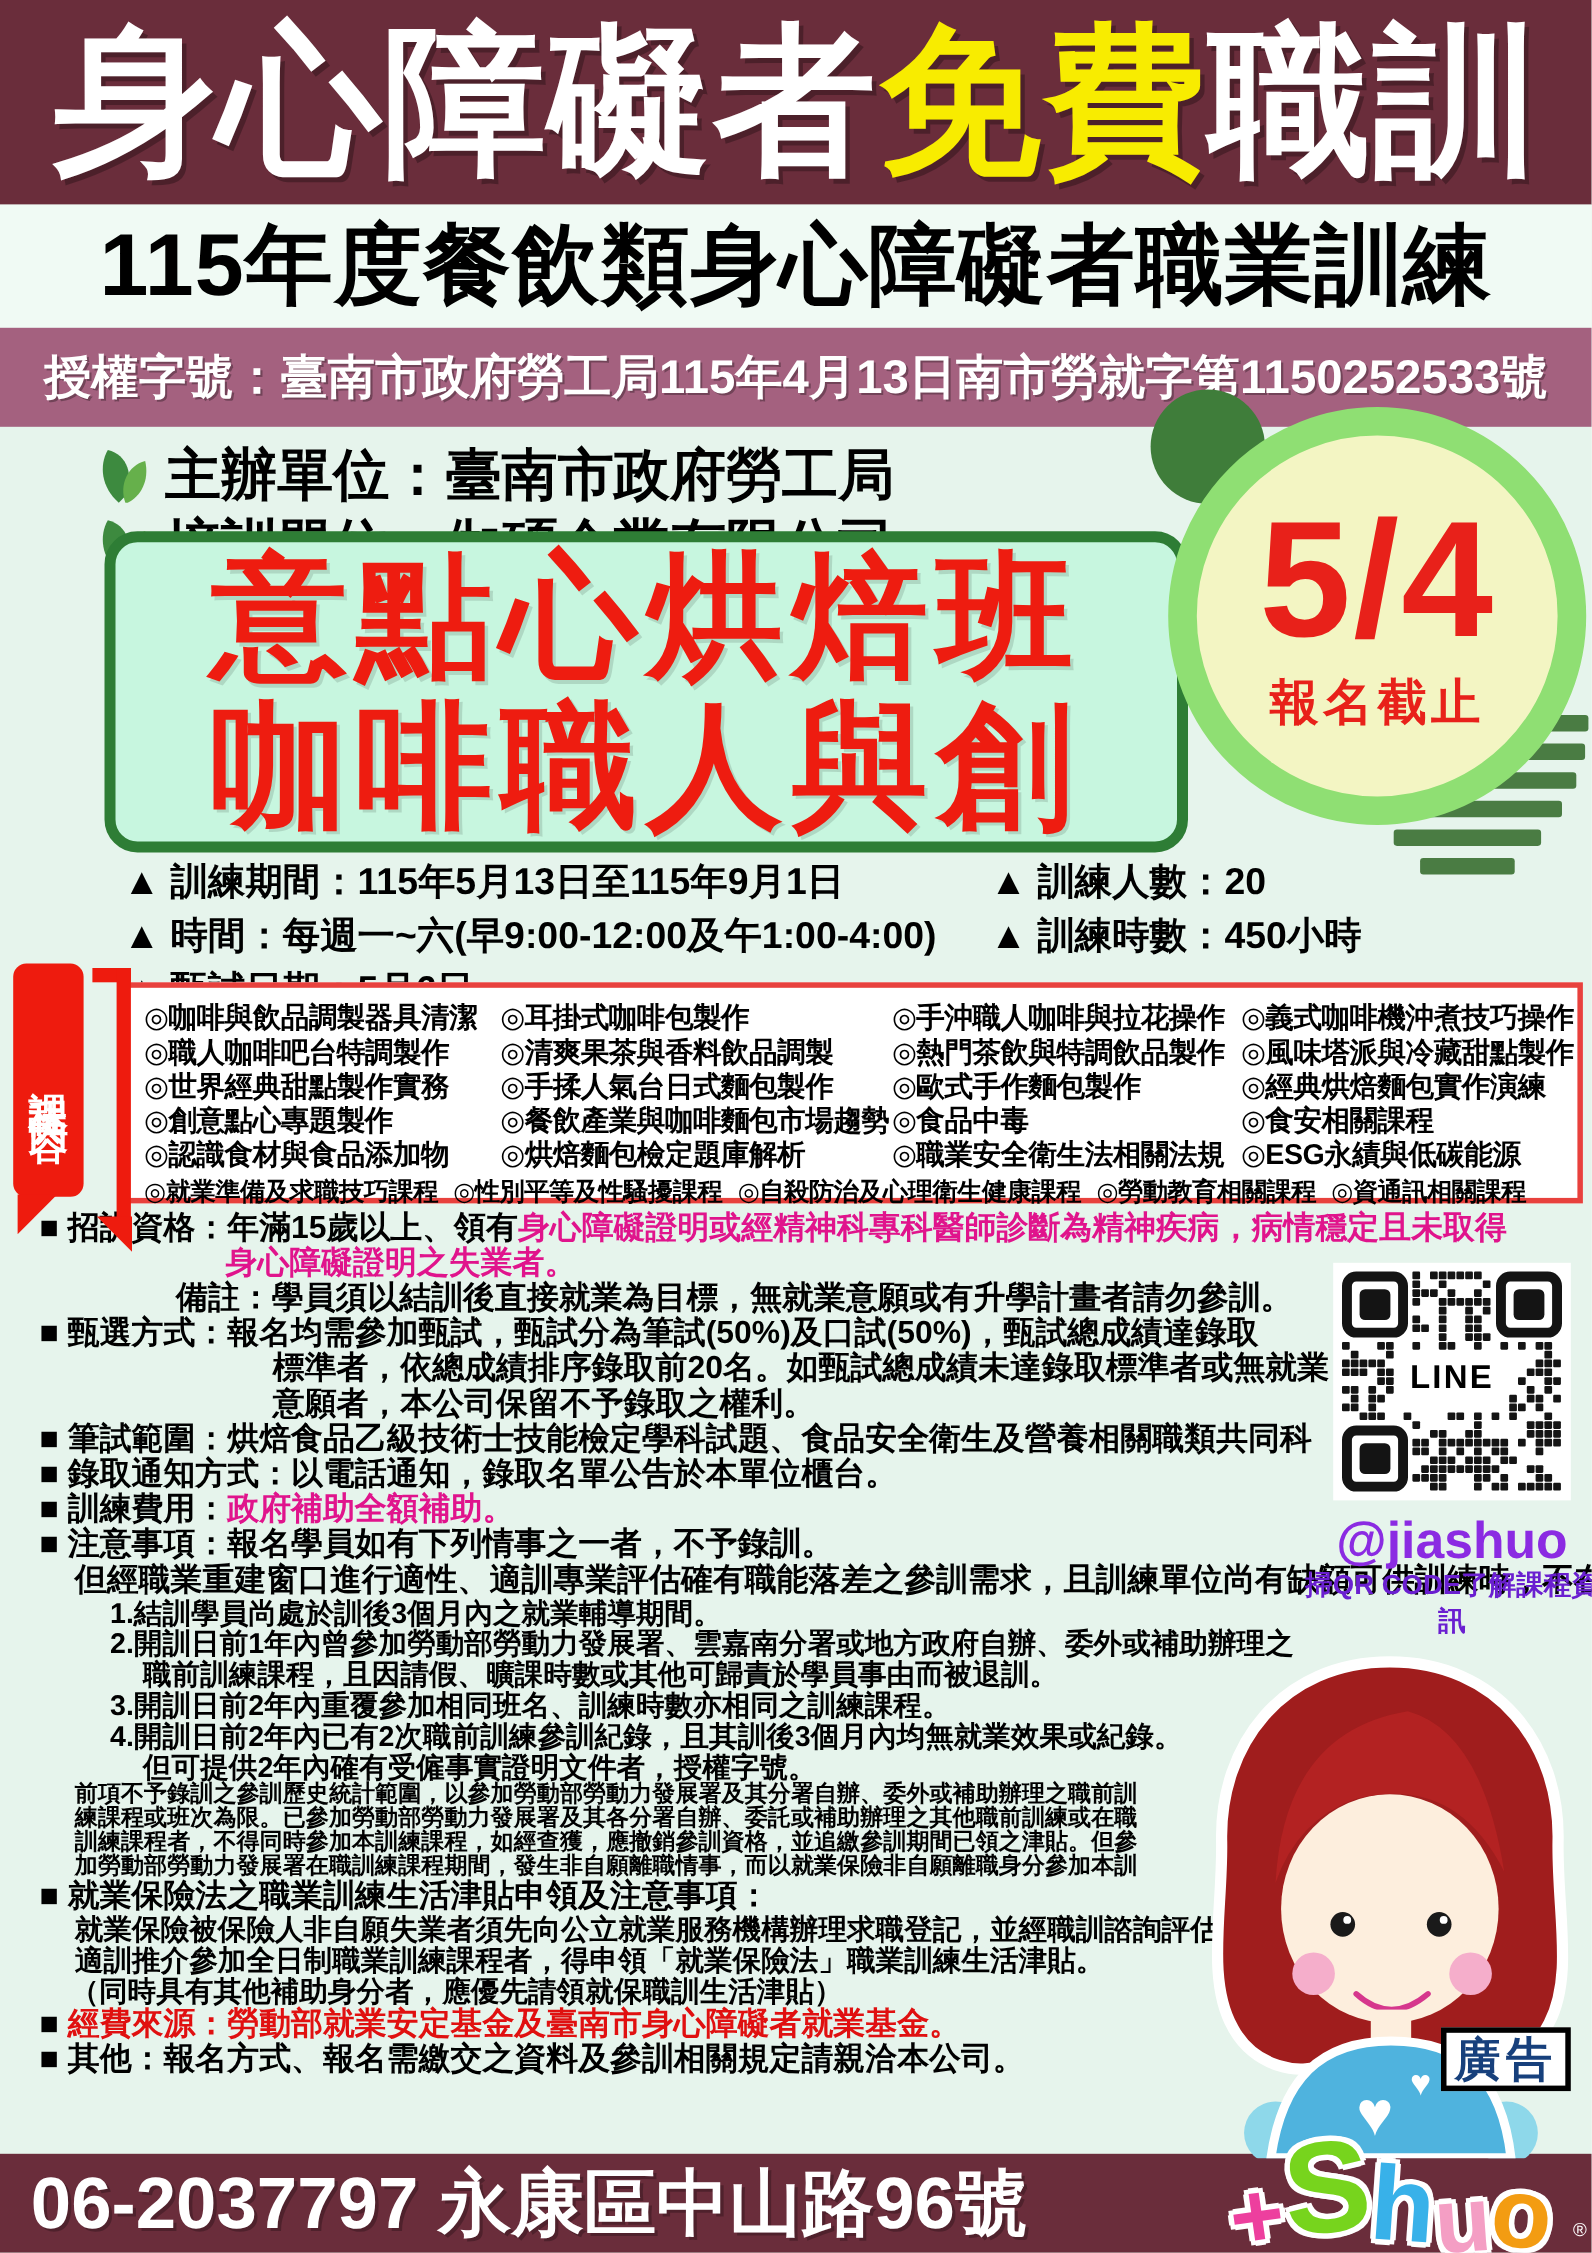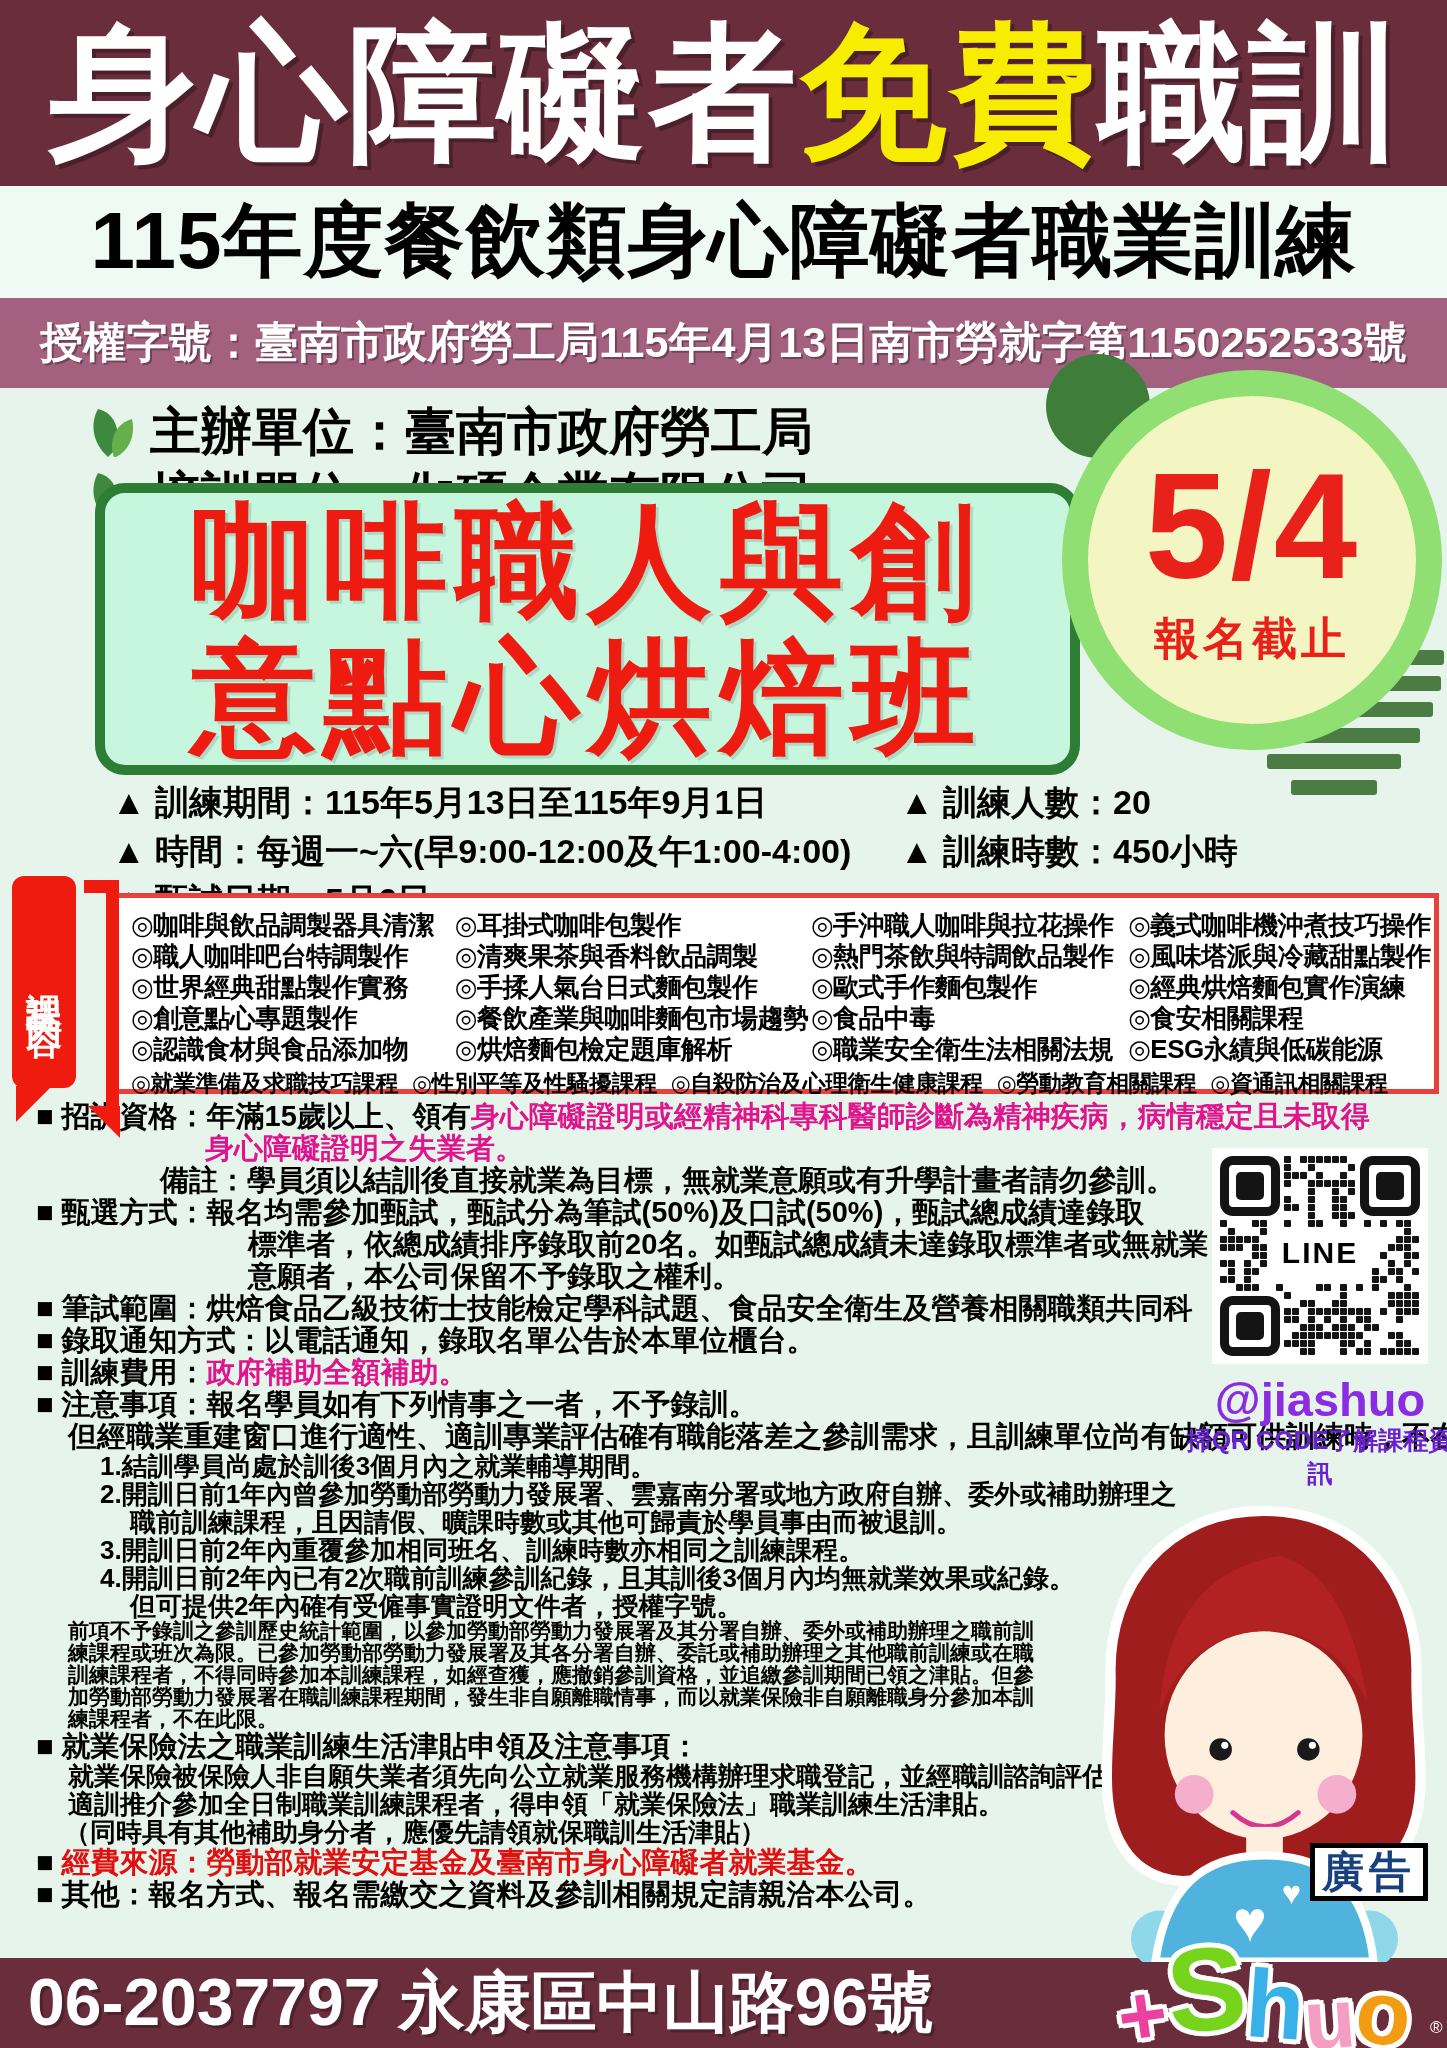--- a/index.html
+++ b/index.html
@@ -143,22 +143,22 @@
   </div>
   <div class="org-line org-2">
     <svg width="48" height="52" viewBox="0 0 48 52">
       <path d="M20 50 C4 36 2 16 10 2 C28 6 34 26 26 44 Z" fill="#3d8a3f"></path>
       <path d="M26 50 C20 34 28 16 44 12 C48 30 40 44 28 50 Z" fill="#66b04b"></path>
     </svg>
     <span class="txt">培訓單位：伽碩企業有限公司</span>
   </div>
 
   <div class="title-box">
+    <div class="ln">意點心烘焙班</div>
     <div class="ln">咖啡職人與創</div>
-    <div class="ln">意點心烘焙班</div>
   </div>
 
   <div class="badge-wrap">
     <div class="badge-dark-circle"></div>
     <div class="stripes">
       <div class="stripe st1"></div>
         <div class="stripe st2"></div>
         <div class="stripe st3"></div>
       <div class="stripe st4"></div>
         <div class="stripe st5"></div>
@@ -236,21 +236,20 @@
       <div class="n-line s-md i-2"><span class="c-black">1.結訓學員尚處於訓後3個月內之就業輔導期間。</span></div>
       <div class="n-line s-md i-2"><span class="c-black">2.開訓日前1年內曾參加勞動部勞動力發展署、雲嘉南分署或地方政府自辦、委外或補助辦理之</span></div>
       <div class="n-line s-md i-3"><span class="c-black">職前訓練課程，且因請假、曠課時數或其他可歸責於學員事由而被退訓。</span></div>
       <div class="n-line s-md i-2"><span class="c-black">3.開訓日前2年內重覆參加相同班名、訓練時數亦相同之訓練課程。</span></div>
       <div class="n-line s-md i-2"><span class="c-black">4.開訓日前2年內已有2次職前訓練參訓紀錄，且其訓後3個月內均無就業效果或紀錄。</span></div>
       <div class="n-line s-md i-3"><span class="c-black">但可提供2年內確有受僱事實證明文件者，授權字號。</span></div>
       <div class="n-line s-sm i-1"><span class="c-black">前項不予錄訓之參訓歷史統計範圍，以參加勞動部勞動力發展署及其分署自辦、委外或補助辦理之職前訓</span></div>
       <div class="n-line s-sm i-1"><span class="c-black">練課程或班次為限。已參加勞動部勞動力發展署及其各分署自辦、委託或補助辦理之其他職前訓練或在職</span></div>
       <div class="n-line s-sm i-1"><span class="c-black">訓練課程者，不得同時參加本訓練課程，如經查獲，應撤銷參訓資格，並追繳參訓期間已領之津貼。但參</span></div>
       <div class="n-line s-sm i-1"><span class="c-black">加勞動部勞動力發展署在職訓練課程期間，發生非自願離職情事，而以就業保險非自願離職身分參加本訓</span></div>
-      <div class="n-line s-sm i-1"><span class="c-black">練課程者，不在此限。</span></div>
       <div class="n-line s-lg i-0"><span class="c-black">■ 就業保險法之職業訓練生活津貼申領及注意事項：</span></div>
       <div class="n-line s-md i-1"><span class="c-black">就業保險被保險人非自願失業者須先向公立就業服務機構辦理求職登記，並經職訓諮詢評估</span></div>
       <div class="n-line s-md i-1"><span class="c-black">適訓推介參加全日制職業訓練課程者，得申領「就業保險法」職業訓練生活津貼。</span></div>
       <div class="n-line s-md i-7"><span class="c-black">（同時具有其他補助身分者，應優先請領就保職訓生活津貼）</span></div>
       <div class="n-line s-lg i-0"><span class="c-black">■ </span><span class="c-red">經費來源：勞動部就業安定基金及臺南市身心障礙者就業基金。</span></div>
       <div class="n-line s-lg i-0"><span class="c-black">■ 其他：報名方式、報名需繳交之資料及參訓相關規定請親洽本公司。</span></div>
     </div>
 
   <div class="qr-wrap" id="qr">
     <div class="qr-finder qf-tl"></div>

